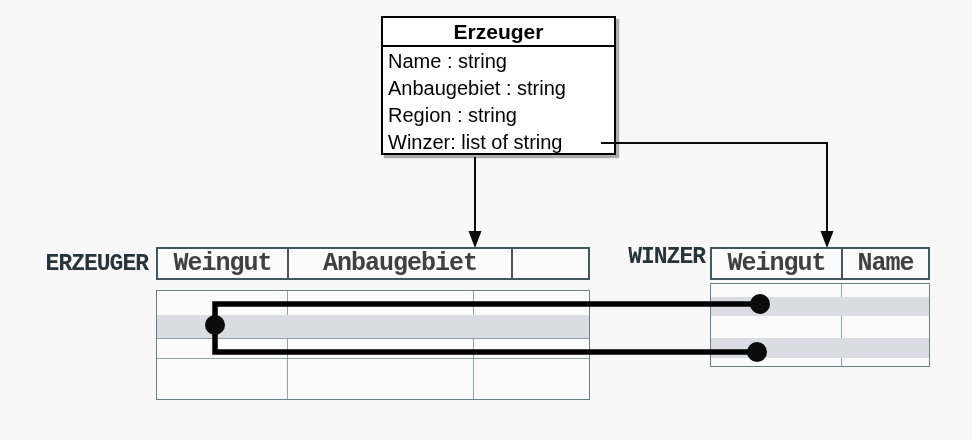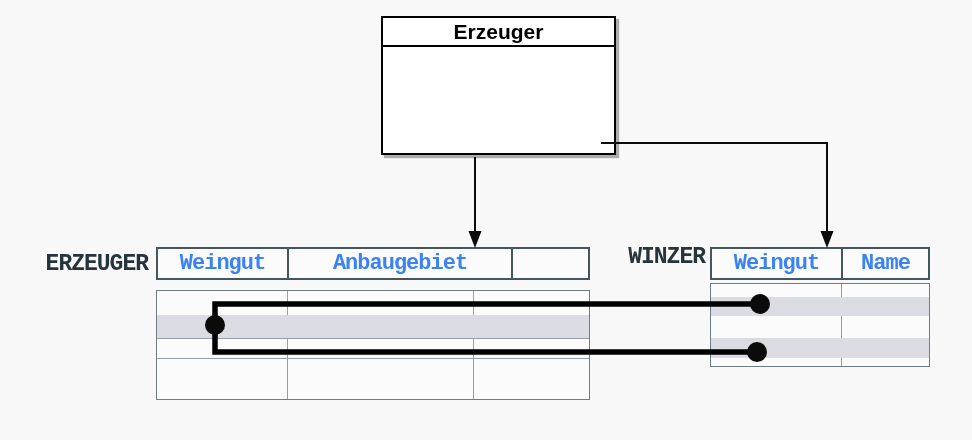--- a/index.html
+++ b/index.html
@@ -36,21 +36,21 @@
   
   .tbl-header{
     position:absolute;top:247px;height:33px;box-sizing:border-box;
     border:2px solid #43575d;background:#fbfbfb;display:flex;
   }
   .hdr-erz{left:156px;width:434px;}
   .hdr-win{left:710px;width:220px;}
   .hcell{
     display:flex;align-items:center;justify-content:center;
     font-family:"Liberation Mono","DejaVu Sans Mono",monospace;
-    font-weight:bold;font-size:22px;color:#3b82f6;letter-spacing:-1px;
+    font-weight:bold;font-size:25px;color:#404040;letter-spacing:-1px;
     box-sizing:border-box;
   }
   .hcell.div{border-right:2px solid #43575d;}
   .erz-c1{width:131px;} .erz-c2{width:224px;} .erz-c3{flex:1;}
   .win-c1{width:131px;} .win-c2{flex:1;}
   
   .tbl-body{
     position:absolute;box-sizing:border-box;background:#fbfbfb;
     border:1.5px solid #6b7e84;
   }
@@ -65,20 +65,26 @@
   .thick{stroke:#000;stroke-width:5.5;fill:none;}
   .blk{fill:#0b0b0b;stroke:none;}
 </style>
 </head>
 <body>
 
 <div class="canvas">
 
   <div class="class-box">
     <div class="class-title">Erzeuger</div>
+    <div class="class-attrs">
+      <div class="class-attr">Name : string</div>
+      <div class="class-attr">Anbaugebiet : string</div>
+      <div class="class-attr">Region : string</div>
+      <div class="class-attr">Winzer: list of string</div>
+    </div>
   </div>
 
   <div class="tbl-label lbl-erz">ERZEUGER</div>
 
   <div class="tbl-header hdr-erz">
     <div class="hcell erz-c1 div">Weingut</div>
     <div class="hcell erz-c2 div">Anbaugebiet</div>
   </div>
 
   <div class="tbl-body body-erz">

